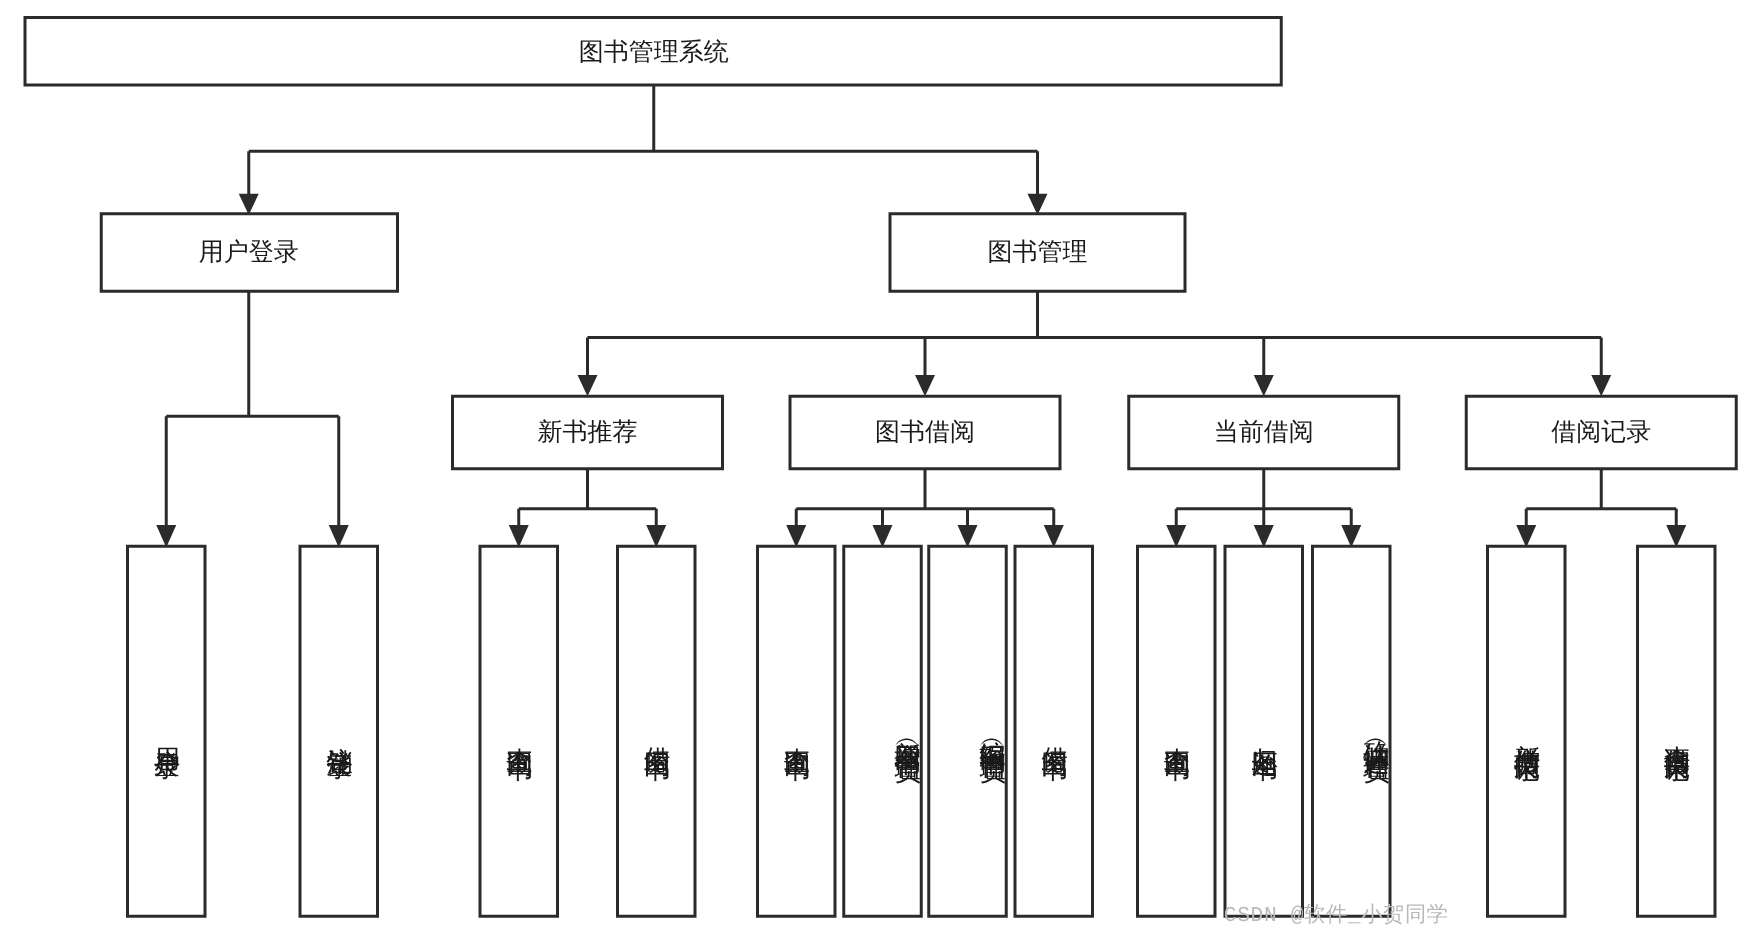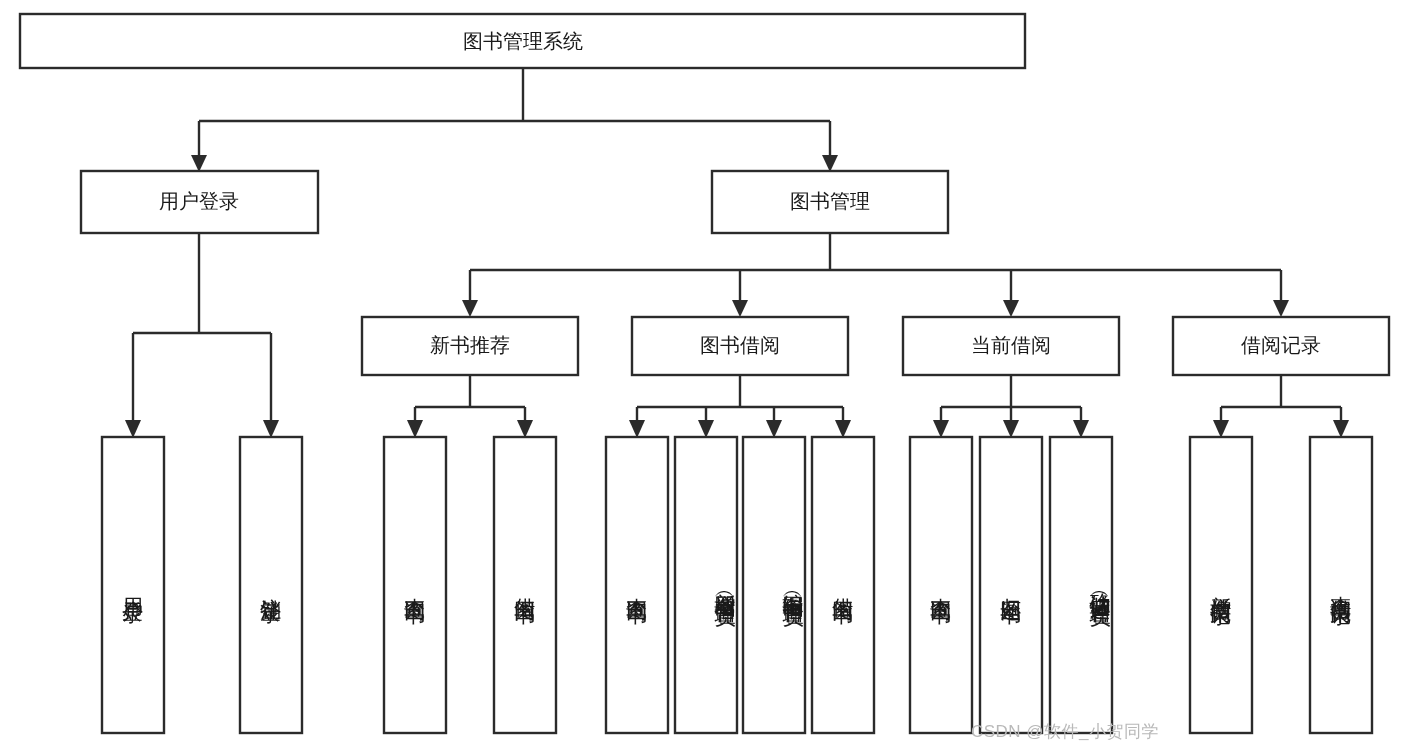--- a/index.html
+++ b/index.html
@@ -61,21 +61,21 @@
     white-space: nowrap;
     display: flex;
     align-items: center;
     justify-content: center;
     pointer-events: none;
   }
   .watermark {
     position: absolute;
     right: 12px;
     bottom: 4px;
-    font-family: Liberation Sans, sans-serif;
+    font-family: Liberation Mono, monospace;
     font-size: 17px;
     color: #b9b9b9;
     letter-spacing: 0.5px;
     white-space: nowrap;
     text-align: right;
   }
 </style>
 </head>
 <body>
 

